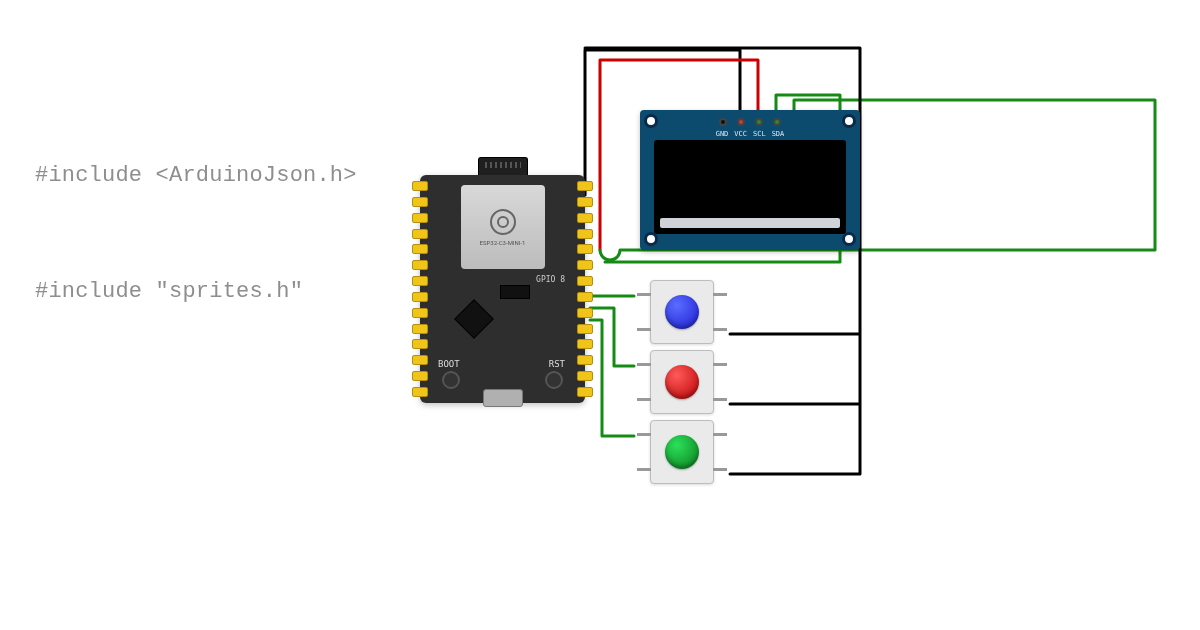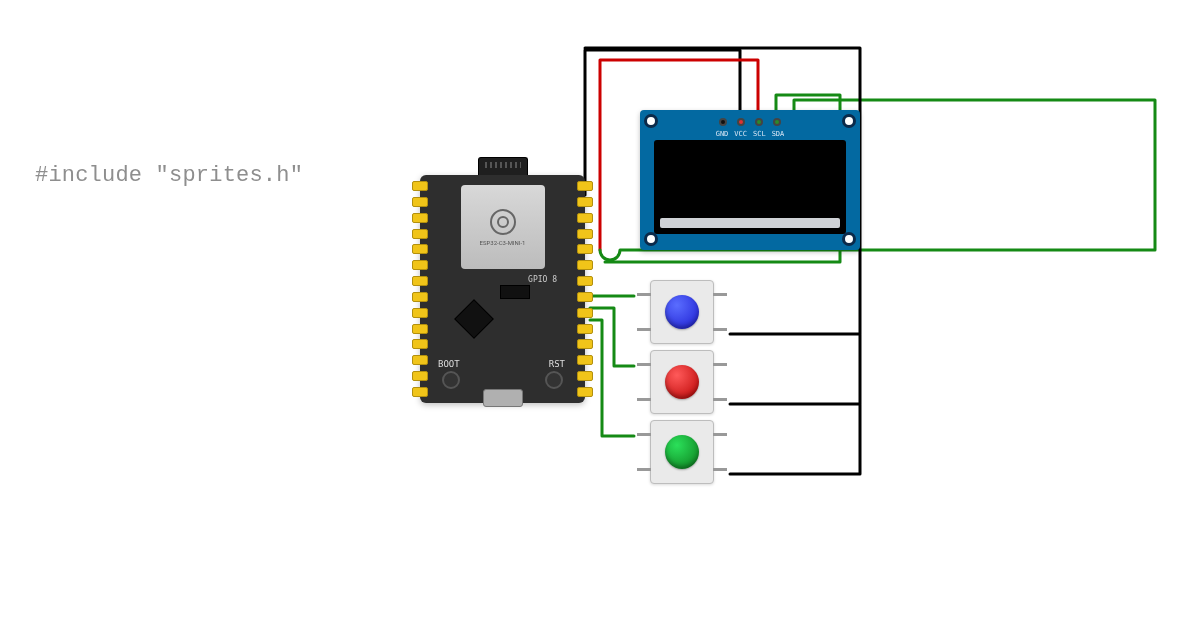--- a/index.html
+++ b/index.html
@@ -116,29 +116,29 @@
     position:absolute; bottom:14px; width:18px; height:18px; border-radius:50%;
     background:#333; border:2px solid #555;
   }
   .board .btn-boot { left:22px; }
   .board .btn-rst { right:22px; }
   .board .lbl-boot, .board .lbl-rst {
     position:absolute; bottom:34px; font-size:9px; color:#ddd; font-family:monospace;
   }
   .board .lbl-boot{ left:18px; } .board .lbl-rst{ right:20px; }
   .board .gpio-lbl {
-    position:absolute; top:100px; right:28px; font-size:8px; color:#ccc; font-family:monospace;
+    position:absolute; top:100px; right:20px; font-size:8px; color:#ccc; font-family:monospace;
   }
   .board .shield span { display:block; text-align:center; }
   
   .oled {
     position:absolute;
     left: 640px; top: 110px;
     width: 220px; height: 140px;
-    background:#0369a1;
+    background:#0c4a6e;
     border-radius:4px;
     box-shadow: 0 2px 5px rgba(0,0,0,0.25);
   }
   .oled .mount { position:absolute; width:14px; height:14px; border-radius:50%; background:#fff; border:3px solid #0b2a4a; }
   .oled .mount.tl{top:4px;left:4px;} .oled .mount.tr{top:4px;right:4px;}
   .oled .mount.bl{bottom:4px;left:4px;} .oled .mount.br{bottom:4px;right:4px;}
   .oled .screen {
     position:absolute; left:14px; right:14px; top:30px; bottom:16px;
     background:#000; border-radius:3px;
   }
@@ -170,20 +170,21 @@
   .pushbtn .leg.l1{left:-14px; top:12px;} .pushbtn .leg.l2{left:-14px; bottom:12px;}
   .pushbtn .leg.r1{right:-14px; top:12px;} .pushbtn .leg.r2{right:-14px; bottom:12px;}
   .blue .cap{background: radial-gradient(circle at 35% 30%, #5a6dff, #1b1bd0);}
   .red .cap{background: radial-gradient(circle at 35% 30%, #ff5a5a, #b80000);}
   .green .cap{background: radial-gradient(circle at 35% 30%, #2be05a, #0b7a1a);}
 </style>
 </head>
 <body>
 
 <div class="code-layer">
+  <span class="line indent">#include &lt;ArduinoJson.h&gt;</span>
   <span class="line">#include "sprites.h"</span>
   <span class="line"></span>
   
   
   
   
   
   
   
 </div>

